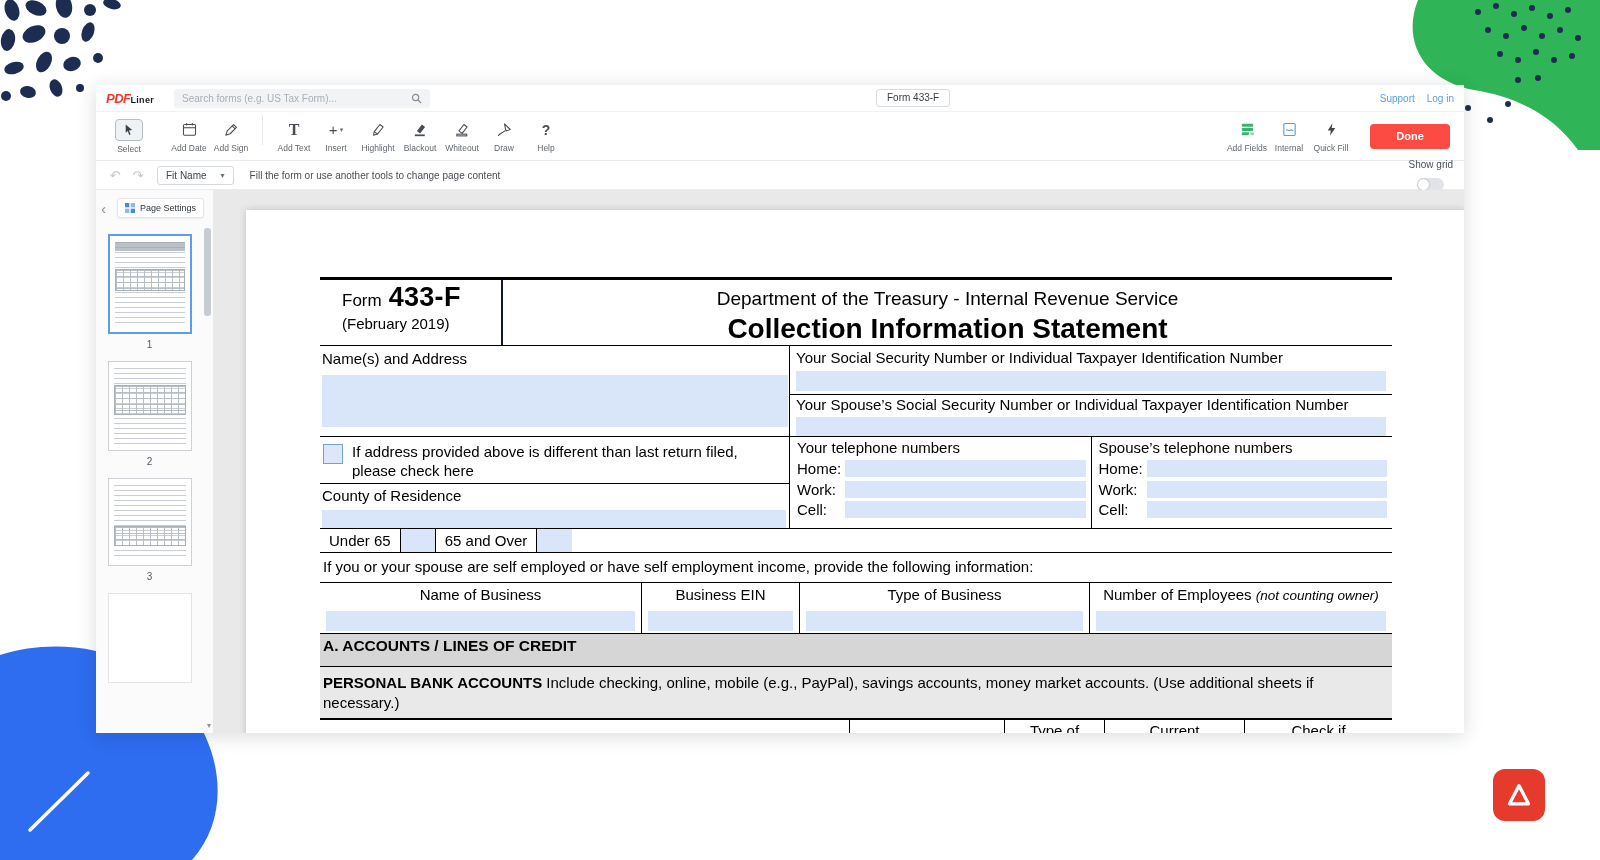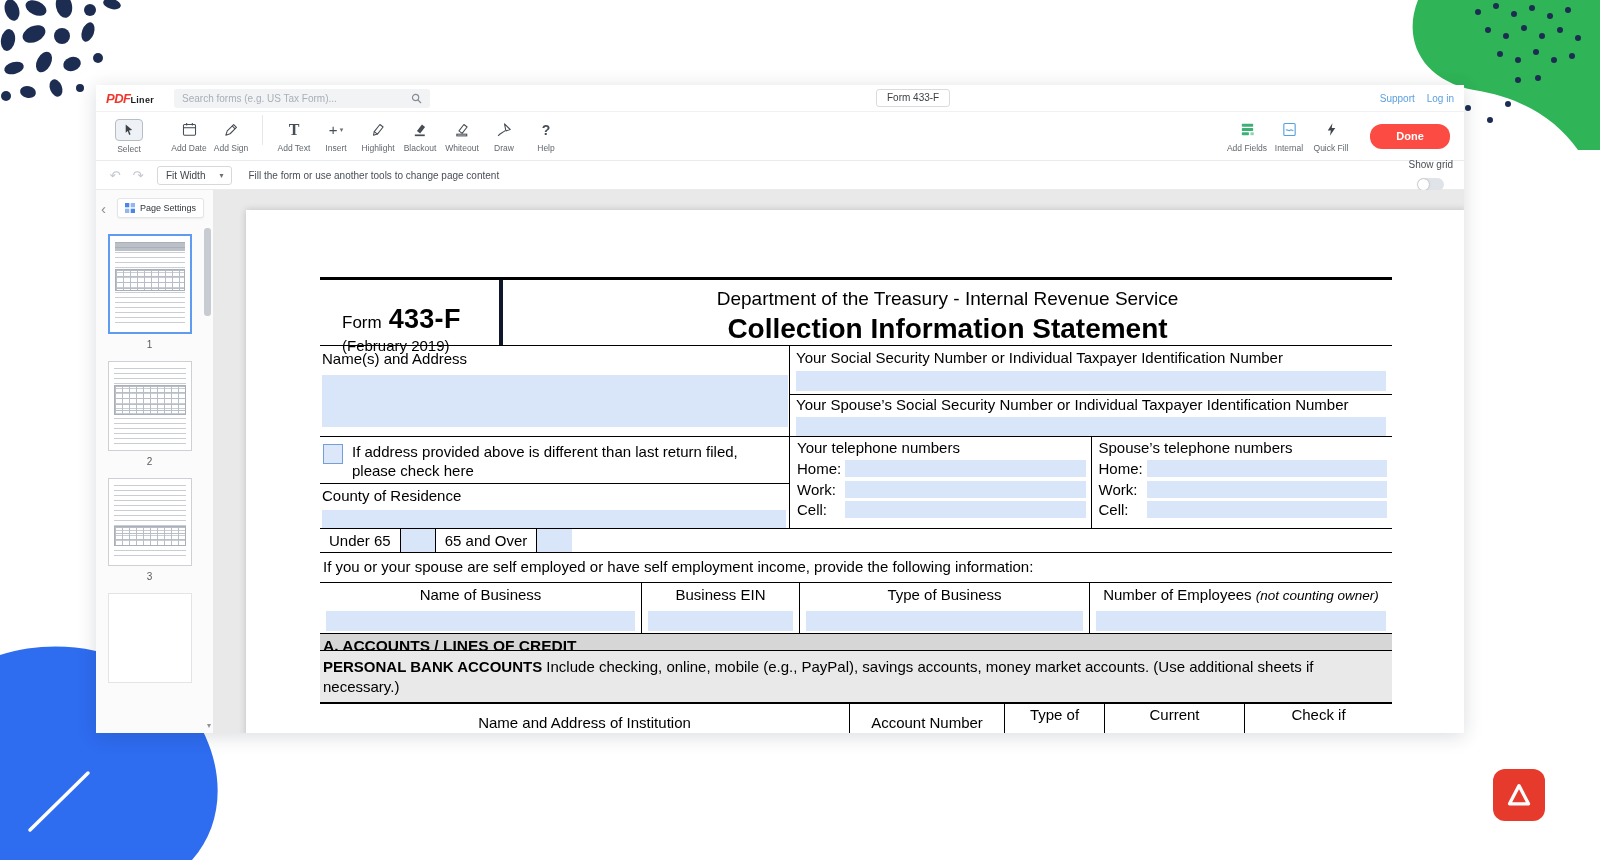--- a/index.html
+++ b/index.html
@@ -34,21 +34,21 @@
   .tool .ticon { height:21px; display:flex; align-items:center; justify-content:center; color:#474d54; }
   .tool .tlabel { font-size:8.5px; color:#62686f; white-space:nowrap; }
   .tool.select { margin-right:18px; }
   .tool.select .ticon { width:28px; height:22px; border:1px solid #b5bdc5; background:#eef2f6; border-radius:4px; }
   .tsep { width:1px; height:30px; background:#e5e7e9; margin:0 10px 12px; }
   .glyph-t { font-family:"Liberation Serif",serif; font-size:16px; font-weight:600; line-height:1; }
   .glyph-plus { font-size:15px; font-weight:400; line-height:1; }
   .glyph-q { font-size:14px; font-weight:700; line-height:1; }
   .mini-caret { font-size:7px; color:#6a7077; margin-left:2px; }
   .toolbar-right { margin-left:auto; display:flex; align-items:center; }
-  .done-btn { width:80px; height:25px; margin-left:18px; margin-right:2px; background:#fc4b42; color:#fff; border:none; border-radius:12px; font-size:11px; font-weight:700; font-family:inherit; cursor:pointer; }
+  .done-btn { width:80px; height:25px; margin-left:18px; margin-right:2px; background:#fc4b42; color:#fff; border:none; border-radius:4px; font-size:11px; font-weight:700; font-family:inherit; cursor:pointer; }
 
   
   .subtoolbar { height:29px; flex:0 0 auto; display:flex; align-items:center; gap:7px; padding:0 11px; border-bottom:1px solid #e9ebed; background:#fff; }
   .histbtn { font-size:13px; color:#c3c8cd; width:16px; text-align:center; cursor:pointer; line-height:1; }
   .zoom-select { border:1px solid #d5d9dd; border-radius:3px; height:19px; display:flex; align-items:center; padding:0 8px; gap:12px; font-size:10px; color:#3f464c; cursor:pointer; margin-left:4px; }
   .zoom-select .mini-caret { font-size:8px; }
   .hint { font-size:10px; color:#4a4f55; margin-left:9px; }
   .grid-ctl { margin-left:auto; display:flex; align-items:center; gap:8px;flex-direction:column; }
   .grid-ctl .glabel { font-size:10px; color:#4a4f55; }
   .toggle { width:27px; height:13px; border-radius:7px; background:#e0e4e8; position:relative; cursor:pointer; }
@@ -75,21 +75,21 @@
 
   
   .docarea { flex:1; background:#e9e9ea; position:relative; overflow:hidden; }
   .page { position:absolute; left:33px; top:20px; width:1220px; height:1500px; background:#fff; box-shadow:0 0 7px rgba(0,0,0,.18); }
 
   
   .form { position:absolute; left:74px; top:67px; width:1072px; color:#000; font-size:15px; line-height:1.25; }
   .bluefield { background:#d9e5f8; }
 
   .fh { display:flex; border-top:3px solid #000; border-bottom:1px solid #000; height:69px; }
-  .fh-left { width:183px; border-right:4px solid #0f172a; padding:23px 0 0 22px; }
+  .fh-left { width:183px; border-right:2px solid #0f172a; padding:1px 0 0 22px; }
   .fh-l1 { display:flex; align-items:baseline; gap:7px; }
   .fw { font-size:17px; }
   .fn { font-size:27px; font-weight:bold; letter-spacing:.3px; }
   .rev { font-size:15px; }
   .fh-right { flex:1; text-align:center; padding-top:7px; }
   .dept { font-size:19px; }
   .ftitle { font-size:28px; font-weight:bold; margin-top:0; }
 
   .fmain { display:flex; border-bottom:1px solid #000; }
   .fm-left { width:470px; border-right:1px solid #000; flex:0 0 auto; }
@@ -121,21 +121,21 @@
   .se { height:30px; border-bottom:1px solid #000; display:flex; align-items:center; padding-left:3px; }
 
   .biz { display:flex; border-bottom:1px solid #000; height:51px; }
   .bcol { border-right:1px solid #000; display:flex; flex-direction:column; padding-top:3px; }
   .bcol.last { border-right:none; }
   .b1 { width:322px; } .b2 { width:158px; } .b3 { width:290px; } .b4 { flex:1; }
   .bhead { text-align:center; font-size:15px; white-space:nowrap; }
   .bnote { font-style:italic; font-size:13.5px; }
   .bcol .bluefield { height:20px; margin:6px 6px 0; cursor:pointer; }
 
-  .seca { height:17px; background:#d6d6d6; border-bottom:1px solid #000; font-weight:bold; font-size:15.5px; padding:2px 4px 12px 3px; }
+  .seca { height:33px; background:#d6d6d6; border-bottom:1px solid #000; font-weight:bold; font-size:15.5px; padding:2px 4px 12px 3px; }
 
   .pbank { background:#e9e9e9; padding:6px 6px 5px 3px; font-size:15px; line-height:20px; }
   .pbank b { font-weight:bold; }
 
   .banktbl { display:flex; border-top:2px solid #000; height:60px; }
   .btc { border-right:1px solid #000; text-align:center; font-size:15px; }
   .btc.last { border-right:none; }
   .btc.low { padding-top:10px; }
   .btc.high { padding-top:2px; }
   .c1 { width:530px; } .c2 { width:155px; } .c3 { width:100px; } .c4 { width:140px; } .c5 { flex:1; }
@@ -340,21 +340,21 @@
         <span class="tlabel">Quick Fill</span>
       </div>
       <button class="done-btn">Done</button>
     </div>
   </div>
 
   <div class="subtoolbar">
     <span class="histbtn">↶</span>
     <span class="histbtn">↷</span>
     <div class="zoom-select">
-      <span>Fit Width</span>
+      <span>Fit Name</span>
       <span class="mini-caret">▾</span>
     </div>
     <span class="hint">Fill the form or use another tools to change page content</span>
     <div class="grid-ctl">
       <span class="glabel">Show grid</span>
       <div class="toggle">
           <div class="knob"></div>
         </div>
     </div>
   </div>

